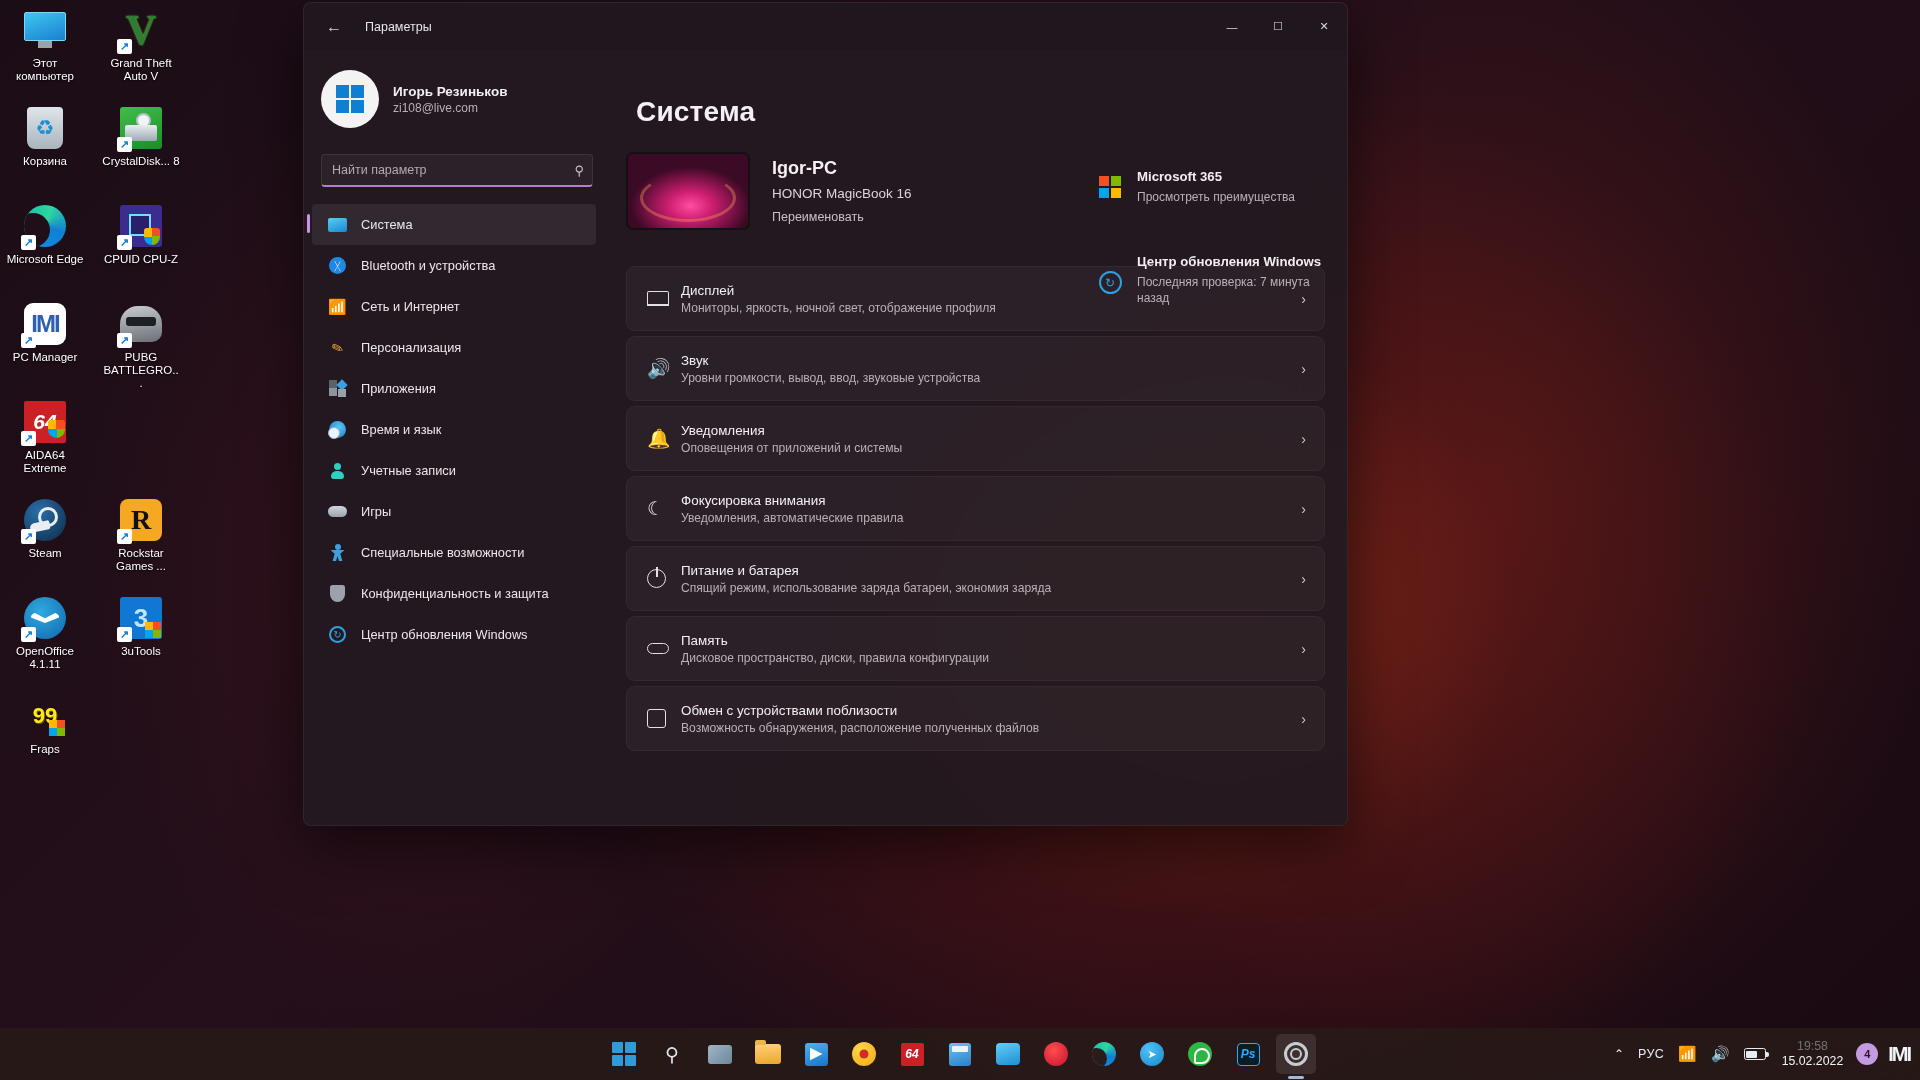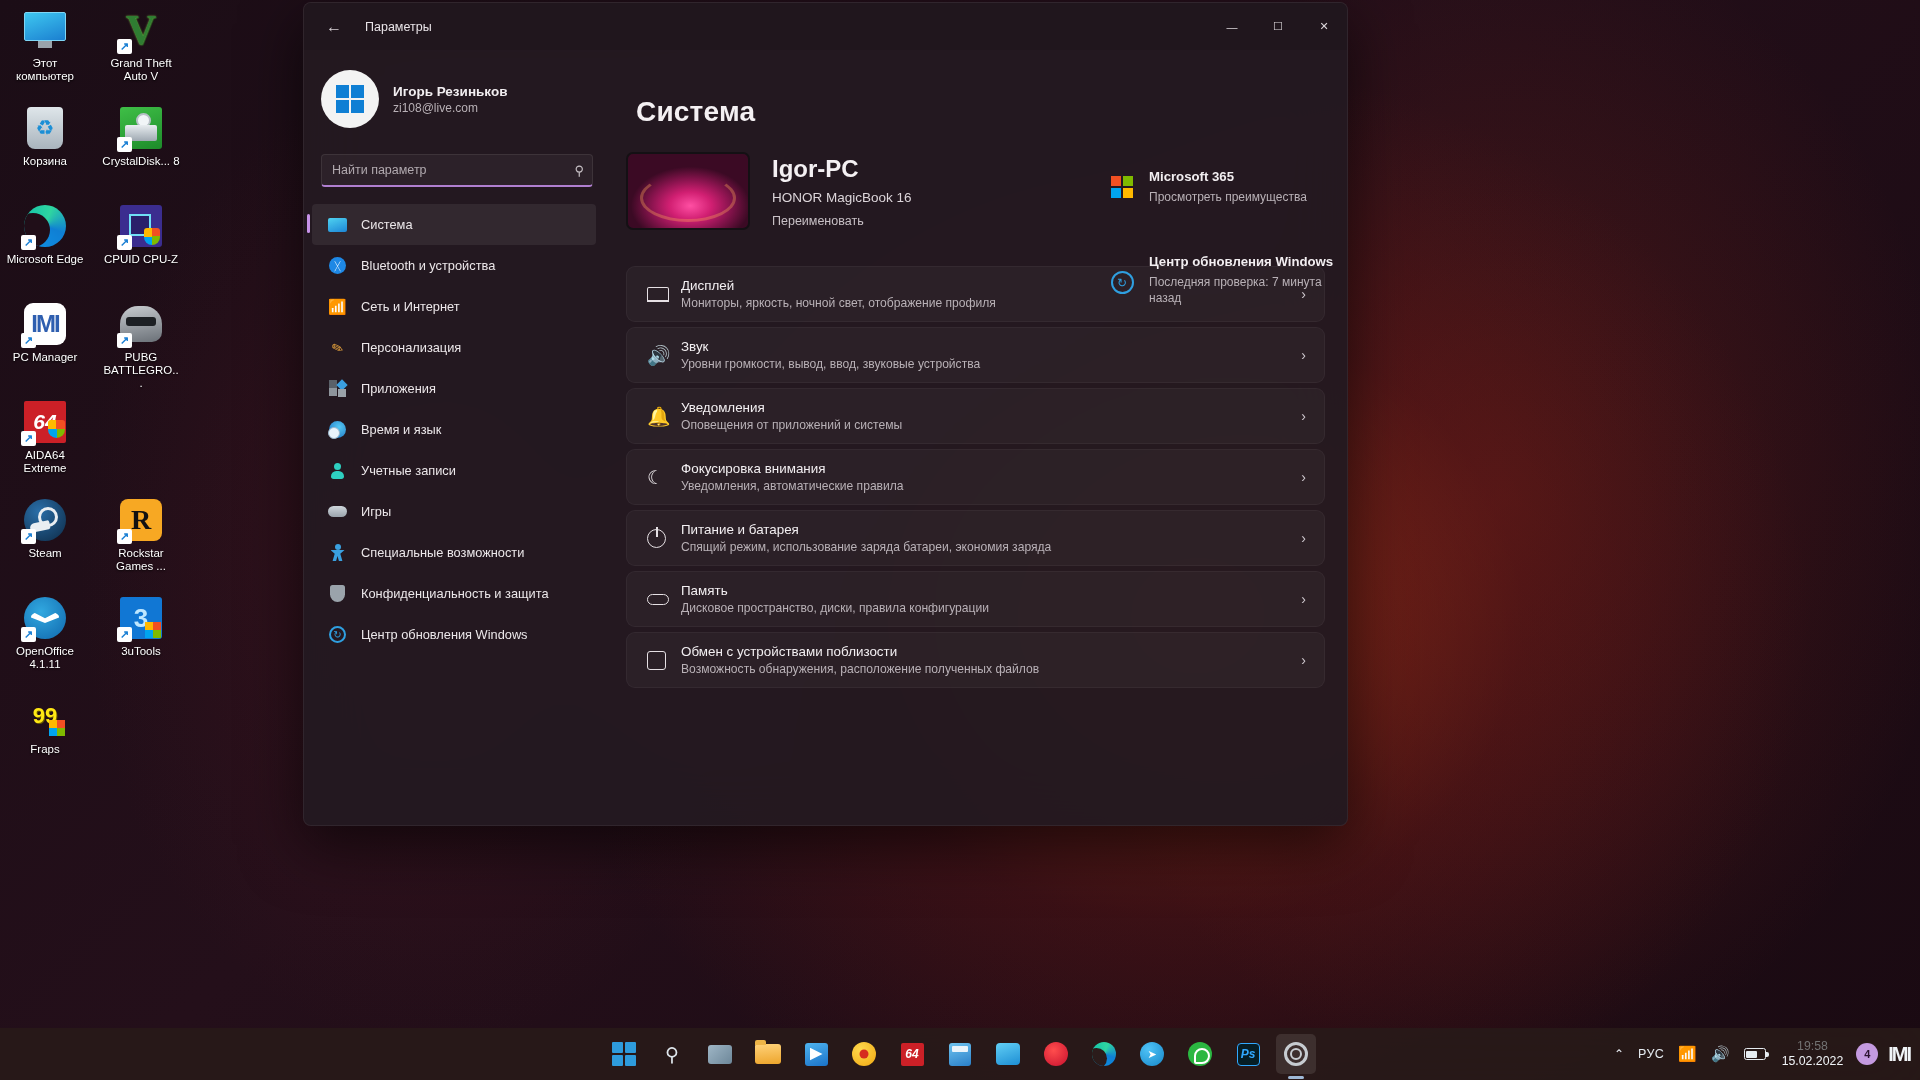--- a/index.html
+++ b/index.html
@@ -242,43 +242,43 @@
     width: 124px; height: 78px; border-radius: 7px;
     background:
       radial-gradient(ellipse 70px 46px at 52% 70%, #ff4fa3 0%, #d11f72 30%, #8d1450 55%, #3b0a24 85%),
       linear-gradient(160deg,#5b1030,#2a0718);
     border: 2px solid #141014; position: relative; overflow: hidden;
   }
   #device-thumb::after {
     content: ""; position: absolute; left: 12px; bottom: 6px; right: 12px; height: 42px;
     border-radius: 50%; border: 3px solid rgba(255,170,90,.35); border-top-color: transparent;
   }
-  #device-info .dname { font-size: 24px; font-weight: bold; color: #f4f0f3; }
+  #device-info .dname { font-size: 18px; font-weight: bold; color: #f4f0f3; }
   #device-info .dmodel { font-size: 13.5px; color: #dcd5da; margin-top: 7px; }
   #device-rename { font-size: 12.5px; color: #c8c0c6; margin-top: 9px; cursor: pointer; }
 
   #side-cards {
-    position: absolute; right: 8px; top: 118px; width: 230px;
+    position: absolute; right: 20px; top: 118px; width: 230px;
   }
   .side-card { display: flex; gap: 14px; margin-bottom: 48px; cursor: pointer; }
   .side-card .sc-icon { width: 26px; flex: 0 0 26px; display: flex;
     align-items: center; justify-content: center; }
   .ms-logo { width: 22px; height: 22px; display: grid;
     grid-template-columns: 1fr 1fr; grid-template-rows: 1fr 1fr; gap: 2px; }
   .update-circle { width: 23px; height: 23px; border-radius: 50%;
     border: 2.5px solid #2f9fe0; color: #2f9fe0; font-size: 12px;
     display: flex; align-items: center; justify-content: center; }
   .side-card .sc-title { font-size: 13.2px; font-weight: bold; color: #f2eef1; line-height: 18px; }
   .side-card .sc-sub { font-size: 12px; color: #b9b1b7; margin-top: 3px; line-height: 16px; }
   #card-update { margin-top: 14px; }
   #card-update .sc-icon { align-items: flex-end; padding-bottom: 12px; }
 
   #settings-list { margin-top: 36px; }
   .srow {
-    height: 56px; margin-bottom: 5px;
+    height: 65px; margin-bottom: 5px;
     background: rgba(255,255,255,0.035);
     border: 1px solid rgba(255,255,255,0.045);
     border-radius: 9px;
     display: flex; align-items: center; padding: 0 18px 0 20px;
     cursor: pointer;
   }
   .srow .ricon { width: 34px; flex: 0 0 34px; display: flex; align-items: center;
     justify-content: flex-start; color: #e6e0e4; font-size: 19px; }
   .srow .rtext { flex: 1; min-width: 0; }
   .srow .rtitle { font-size: 13.4px; color: #f3eff2; }

